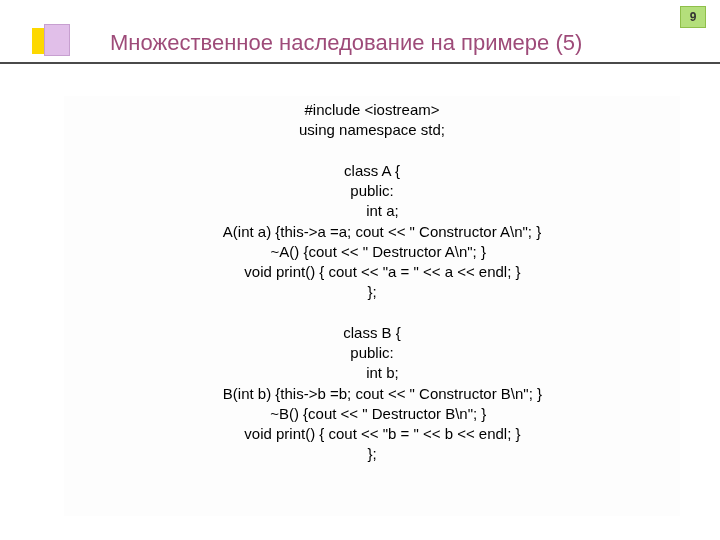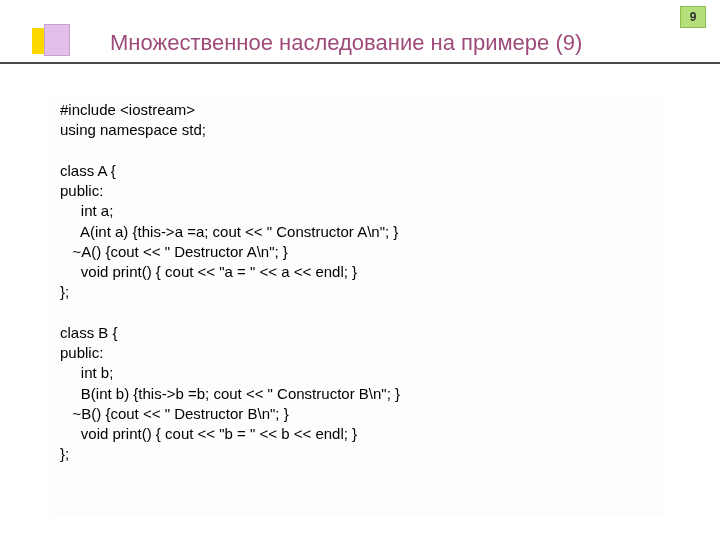--- a/index.html
+++ b/index.html
@@ -63,44 +63,45 @@
     position: absolute;
     top: 62px;
     left: 0;
     width: 720px;
     height: 2px;
     background: #4a4a4a;
   }
   .code-area {
     position: absolute;
     top: 96px;
-    left: 50px;
+    left: 64px;
     width: 616px;
     height: 420px;
     background: #fdfdfd;
     font-family: Arial, sans-serif;
     font-size: 15px;
     color: #000;
     line-height: 1.35;
     white-space: pre;
     padding: 4px 10px 0 10px;
     box-sizing: border-box;
+    text-align: center;
   }
 </style>
 </head>
 <body>
 
 <div class="page-number-box">9</div>
 
 <div class="deco">
   <div class="back"></div>
   <div class="front"></div>
 </div>
 
-<div class="title">Множественное наследование на примере (9)</div>
+<div class="title">Множественное наследование на примере (5)</div>
 <div class="underline"></div>
 
 <div class="code-area">#include &lt;iostream&gt;
 using namespace std;
 
 class A {
 public:
      int a;
      A(int a) {this-&gt;a =a; cout &lt;&lt; " Constructor A\n"; }
    ~A() {cout &lt;&lt; " Destructor A\n"; }

